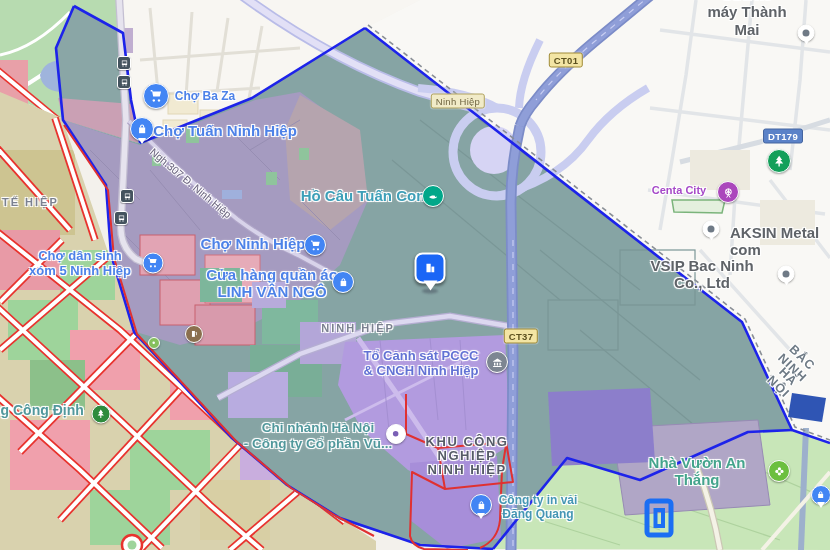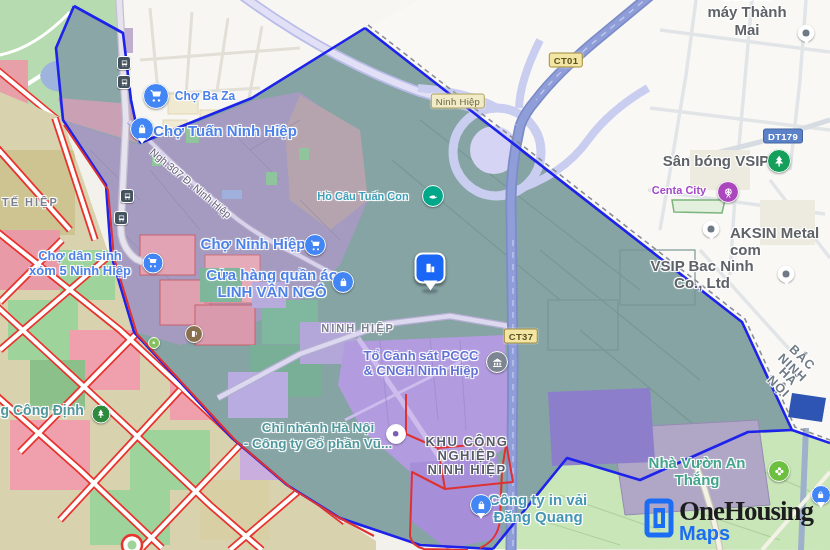--- a/index.html
+++ b/index.html
@@ -6,22 +6,22 @@
   #stage{position:relative;width:830px;height:550px;overflow:hidden;
          font-family:"Liberation Sans",sans-serif;background:#f3f1ec}
   #basemap{position:absolute;left:0;top:0}
   .lbl{position:absolute;font-weight:bold;white-space:pre-line;text-align:center;line-height:1.15;
        transform:translate(-50%,-50%);
        text-shadow:-1px -1px 0 rgba(255,255,255,.9),1px -1px 0 rgba(255,255,255,.9),
                    -1px 1px 0 rgba(255,255,255,.9),1px 1px 0 rgba(255,255,255,.9),0 0 3px #fff}
   .lbl.anchor-left{transform:none;text-align:left}
   .c-blue{color:#4d82e8;font-size:15px}
   .c-blue.sm{font-size:13px}
-  .c-lake{color:#3d9fb8;font-size:11px}
-  .c-store-teal{color:#4596b4;font-size:15px}
+  .c-lake{color:#3d9fb8;font-size:15px}
+  .c-store-teal{color:#4596b4;font-size:12px}
   .c-biz{color:#51989c;font-size:13.5px}
   .c-garden{color:#44a48c;font-size:15px}
   .c-gray{color:#5f6368;font-size:15px}
   .c-purple{color:#a649c8;font-size:11px}
   .c-orange{color:#b5793a;font-size:13.5px}
   .c-pccc{color:#6272d4;font-size:13px}
   .c-area{color:#7b8190;font-size:11px;letter-spacing:2px}
   .c-area-dark{color:#565b68;font-size:13px;letter-spacing:1.5px;line-height:1.08}
   .c-prov{color:#6e7a85;font-size:12.5px;letter-spacing:1px}
   .c-street{color:#6b657e;font-size:10.5px;font-weight:normal}
@@ -258,21 +258,20 @@
 <div class="lbl c-blue" style="left:253px;top:244px">Chợ Ninh Hiệp</div>
 <div class="lbl c-blue" style="left:272px;top:283px">Cửa hàng quần áo
 LINH VÂN NGÔ</div>
 <div class="lbl c-pccc" style="left:421px;top:364px">Tổ Cảnh sát PCCC
 &amp; CNCH Ninh Hiệp</div>
 <div class="lbl c-biz" style="left:318px;top:436px">Chi nhánh Hà Nội
 - Công ty Cổ phần Vũ...</div>
 <div class="lbl c-store-teal" style="left:538px;top:508px">Công ty in vải
 Đăng Quang</div>
 <div class="lbl c-gray" style="left:747px;top:12px">Sửa xe máy Thành Mai</div>
-<div class="lbl c-gray" style="left:716px;top:161px">Sân bóng VSIP</div>
 <div class="lbl c-purple" style="left:679px;top:190px">Centa City</div>
 <div class="lbl c-gray anchor-left" style="left:730px;top:224px">AKSIN Metal com</div>
 <div class="lbl c-garden" style="left:697px;top:471px">Nhà Vườn An Thắng</div>
 <div class="lbl c-gray" style="left:702px;top:274px">VSIP Bac Ninh Co., Ltd</div>
 <div class="lbl c-blue sm" style="left:80px;top:264px">Chợ dân sinh
 xóm 5 Ninh Hiệp</div>
 <div class="lbl c-biz anchor-left" style="left:-8px;top:402px;font-size:14px">ng Công Định</div>
 
 <div class="poi" style="left:156px;top:96px;width:26px;height:26px;background:#4285f4">
   <svg viewBox="0 0 24 24">
@@ -417,19 +416,15 @@
           <rect x="14" y="10" width="4" height="8"></rect>
         </g>
   </svg>
 </div>
 
 <div id="logo">
   <svg width="31" height="40" viewBox="0 0 31 40">
     <rect x="3" y="3" width="24" height="34" rx="3" fill="none" stroke="#1b6ef3" stroke-width="5"></rect>
     <rect x="11.5" y="12" width="7.5" height="16" fill="none" stroke="#1b6ef3" stroke-width="4"></rect>
   </svg>
-  <div>
-    <div class="word">OneHousing</div>
-    <div class="sub">Maps</div>
-  </div>
 </div>
 
 </div>
 
 </body></html>

